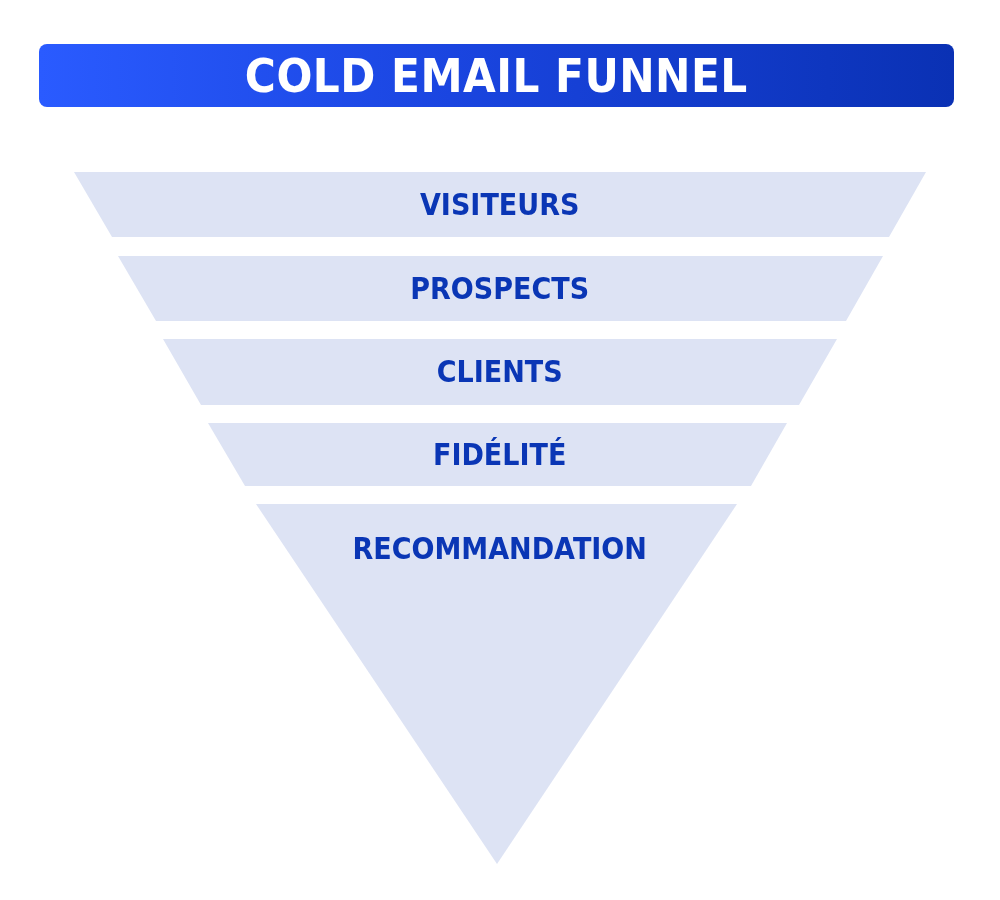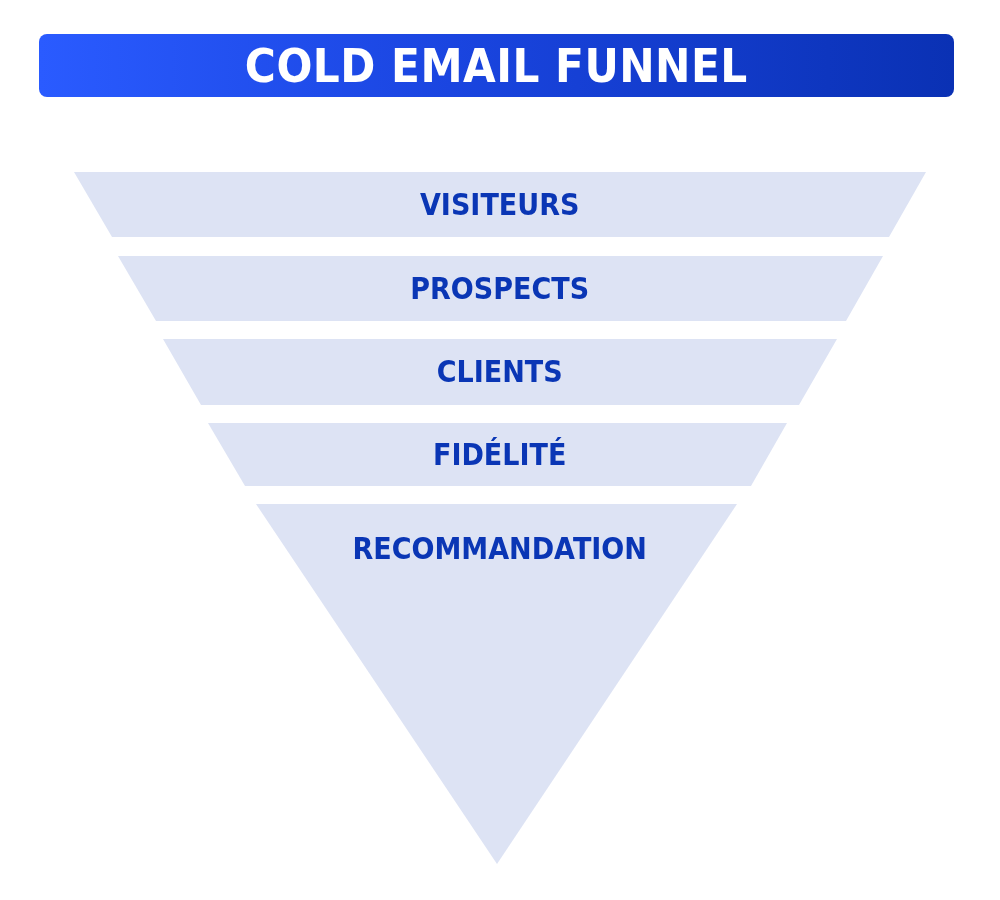--- a/index.html
+++ b/index.html
@@ -10,21 +10,21 @@
     body {
       width: 1000px;
       height: 900px;
       position: relative;
       overflow: hidden;
       font-family: "DejaVu Sans", "Liberation Sans", sans-serif;
     }
     .header {
       position: absolute;
       left: 39px;
-      top: 34px;
+      top: 44px;
       width: 915px;
       height: 63px;
       border-radius: 8px;
       background: linear-gradient(90deg, #2a5bff 0%, #1a45e0 45%, #0a31b4 100%);
       display: flex;
       align-items: center;
       justify-content: center;
     }
     .header-title {
       color: #ffffff;

